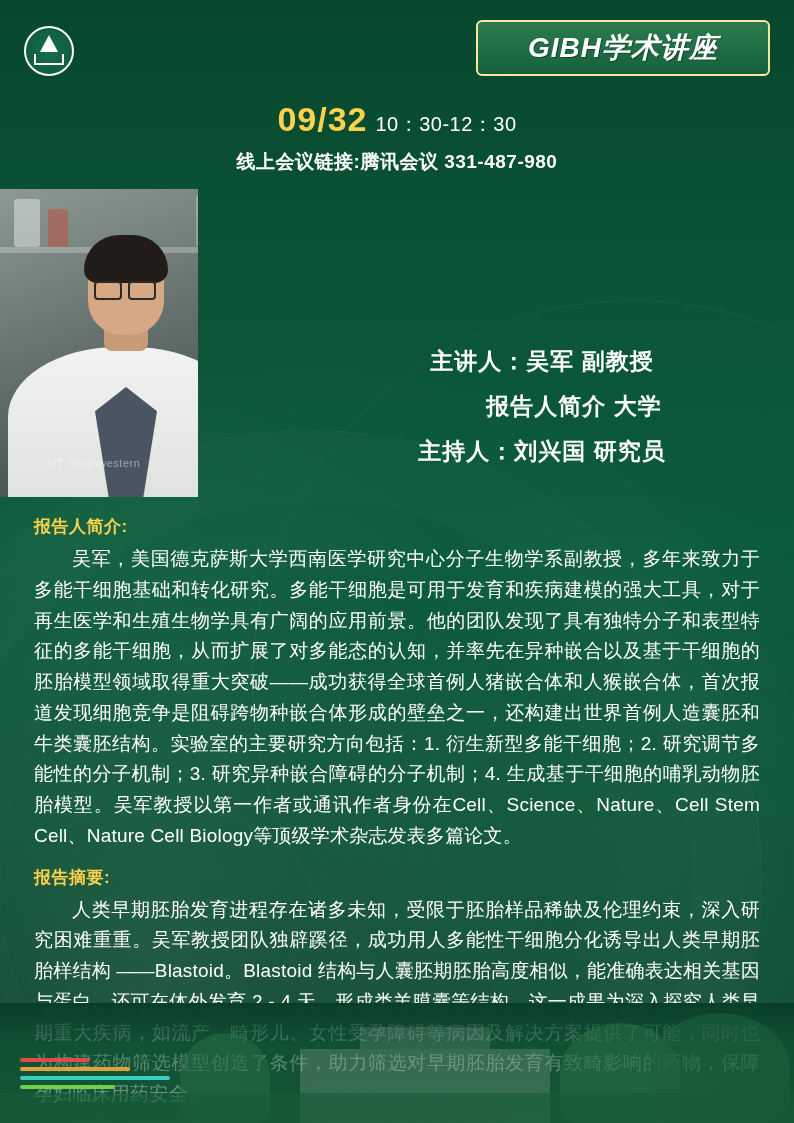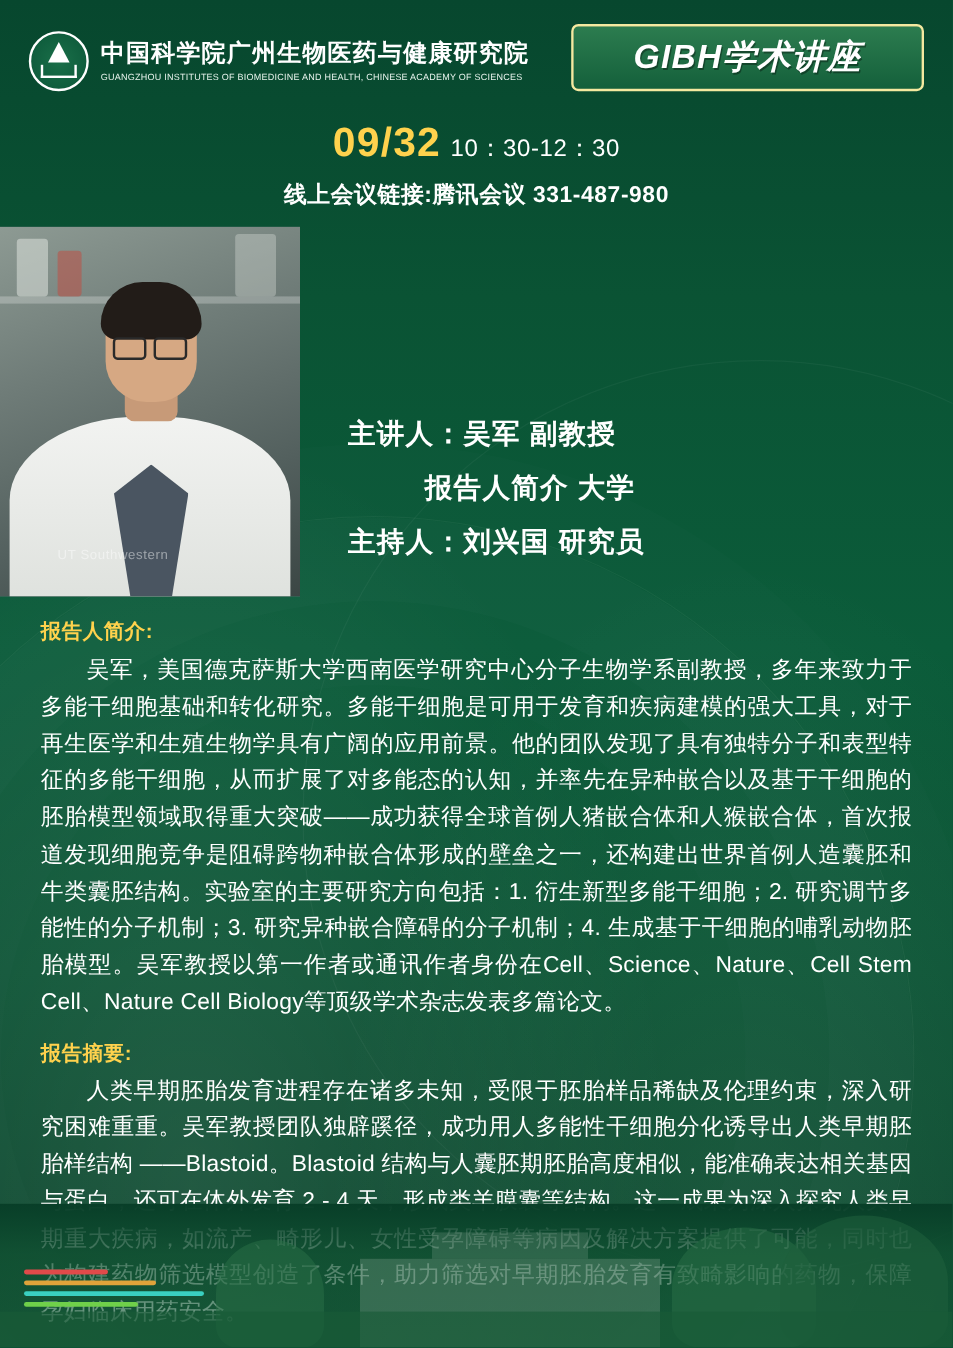--- a/index.html
+++ b/index.html
@@ -168,21 +168,21 @@
   
   .mid {
     position: relative;
     margin-top: 14px;
     height: 308px;
   }
   .portrait {
     position: absolute;
     left: 0;
     top: 0;
-    width: 250px;
+    width: 198px;
     height: 308px;
     overflow: hidden;
     background: #5d6f72;
   }
   .portrait .bg {
     position: absolute;
     inset: 0;
     background:
       linear-gradient(160deg, #8d9a93 0%, #6f7c78 35%, #53605e 70%, #3b4644 100%);
   }
@@ -316,20 +316,21 @@
     flex-direction: column;
     justify-content: center;
     gap: 14px;
     padding-left: 40px;
   }
   .person-line {
     color: #ffffff;
     font-size: 23px;
     font-weight: bold;
     letter-spacing: 1px;
+    text-align: center;
   }
   .person-line.indent {
     padding-left: 64px;
   }
 
   
   .body {
     position: relative;
     padding: 18px 34px 0 34px;
     color: #ffffff;
@@ -419,24 +420,20 @@
 </head>
 <body>
 
 <div class="poster">
   <div class="rings"></div>
   <div class="rings2"></div>
 
   <div class="header">
     <div class="logo-block">
       <div class="logo-mark"></div>
-      <div class="logo-text">
-        <div class="logo-cn">中国科学院广州生物医药与健康研究院</div>
-        <div class="logo-en">GUANGZHOU INSTITUTES OF BIOMEDICINE AND HEALTH, CHINESE ACADEMY OF SCIENCES</div>
-      </div>
     </div>
     <div class="badge">
       <span class="badge-text">GIBH学术讲座</span>
     </div>
   </div>
 
   <div class="datebar">
     <span class="date-main">09/32</span><span class="date-time">10：30-12：30</span>
   </div>
   <div class="meeting-line">线上会议链接:腾讯会议 331-487-980</div>

